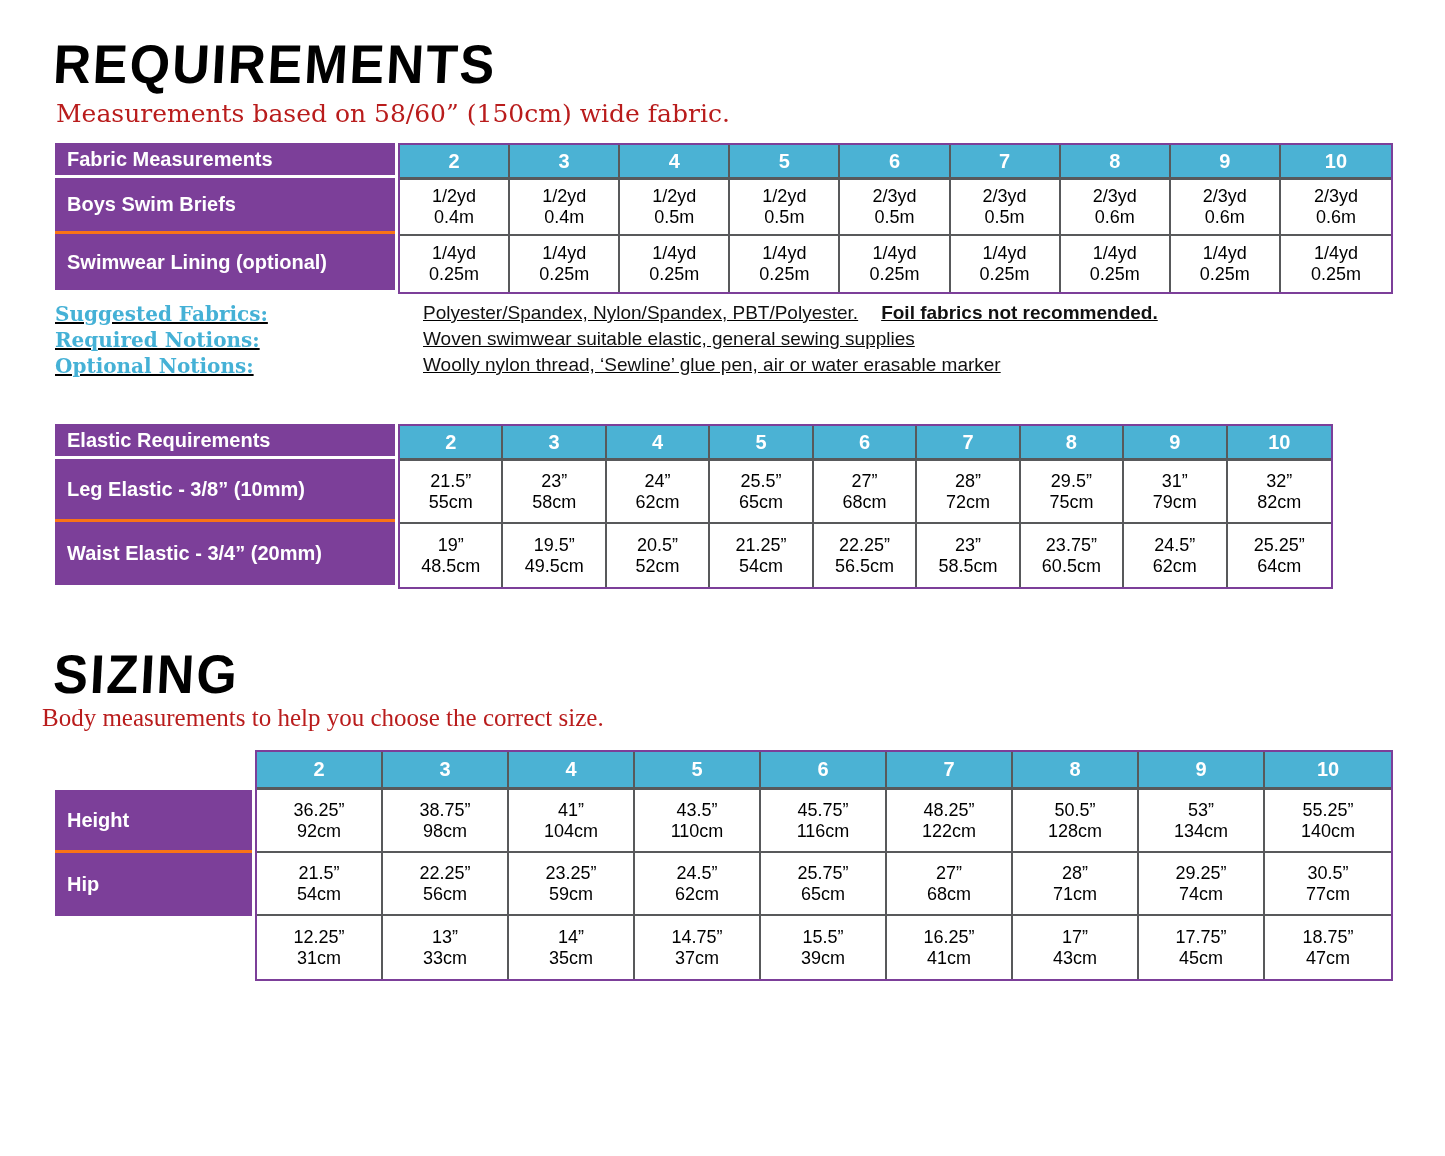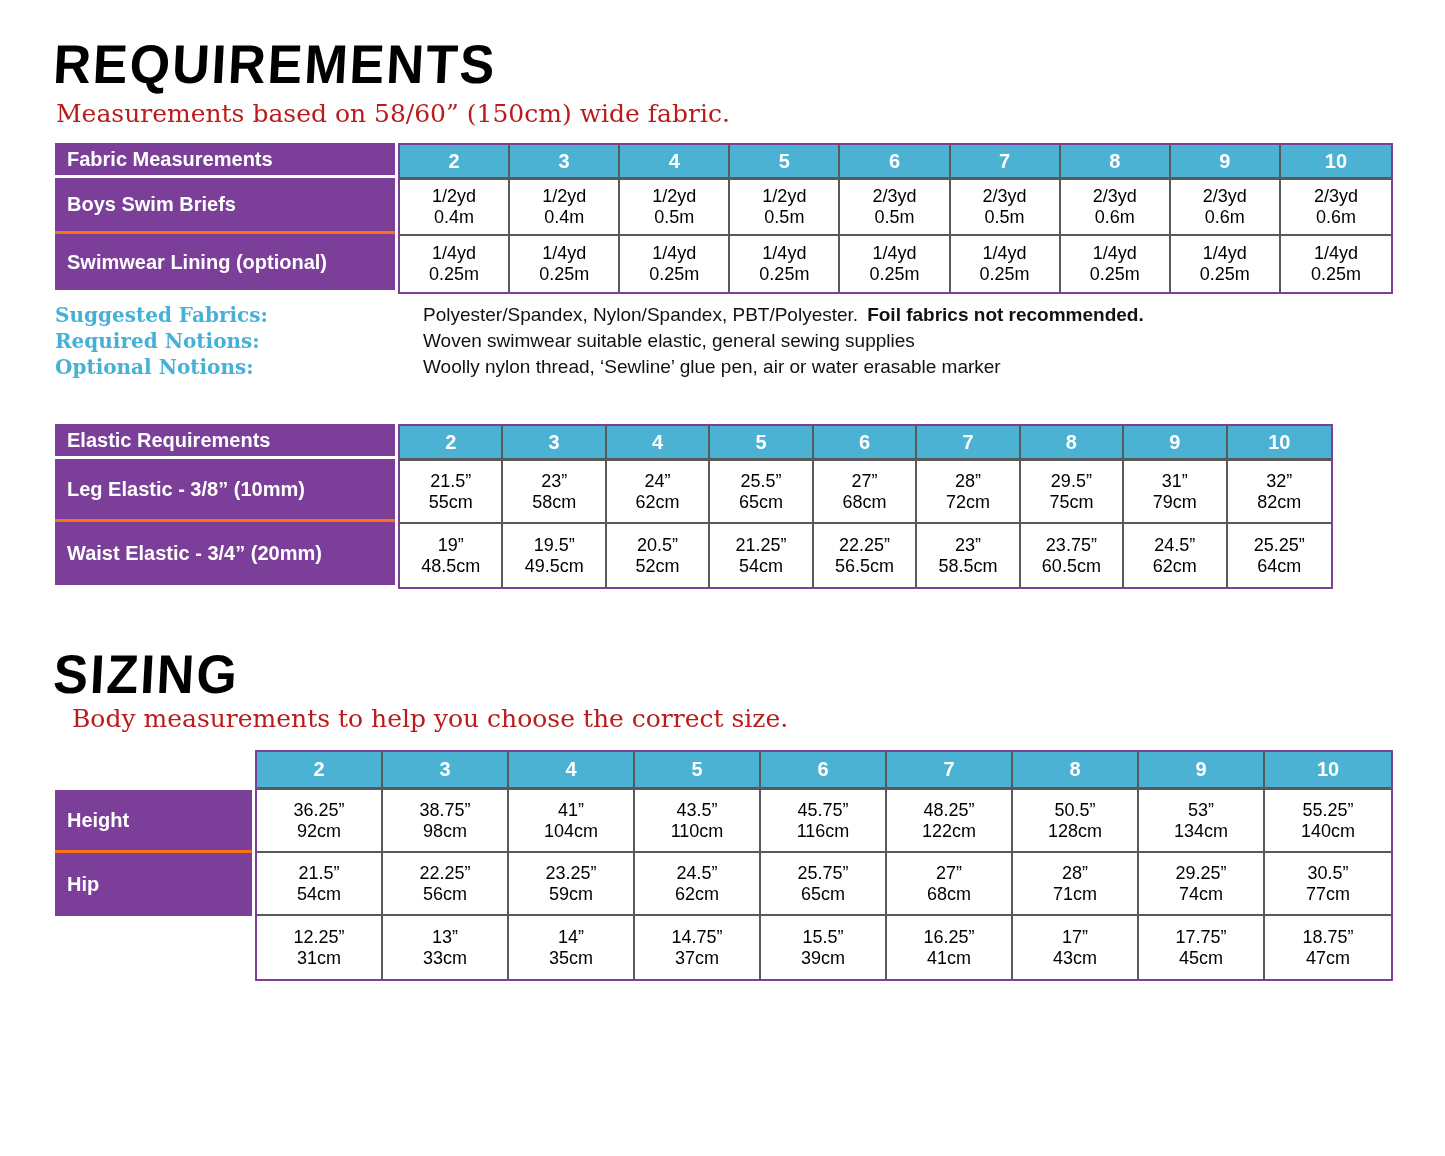--- a/index.html
+++ b/index.html
@@ -69,29 +69,29 @@
     font-size:18px;line-height:21px;
     display:flex;flex-direction:column;align-items:center;justify-content:center;
     text-align:center;
     border-right:2px solid var(--gray);
     border-bottom:2px solid var(--gray);
   }
   .value-cell.last-col{border-right:none;}
   .value-cell.last-row{border-bottom:none;}
   
   .notions{display:flex;flex-direction:column;}
-  .notion-row{display:flex;align-items:center;height:26px;}
+  .notion-row{display:flex;align-items:flex-start;height:26px;text-decoration:underline;}
   .notion-label{
     width:368px;flex:0 0 368px;
     font-family:"DejaVu Serif",serif;
     font-weight:700;font-size:20px;
     color:var(--cyan-text);
   }
   .notion-text{font-size:19px;color:#111;}
-  .notion-bold{font-weight:700;margin-left:9px;}
+  .notion-bold{font-weight:700;margin-left:23px;}
   .notion-bold:empty{margin-left:0;}
 </style>
 </head>
 <body style="--purple: #7c3f99; --cyan: #4bb2d4; --cyan-text: #45b1d6; --gray: #58595b;">
 
 <div class="abs big-title" style="top:36px;left:55px;">REQUIREMENTS</div>
 
 <div class="abs sub-title" style="top:99px;left:56px;">Measurements based on 58/60” (150cm) wide fabric.</div>
 
 <div class="abs meas-table" id="fabric-table" style="top:143px;left:55px;width:1338px;--label-w:340px;--header-h:35px;--row-h:56px;">
@@ -286,21 +286,21 @@
       </div>
       <div class="value-cell last-col last-row">
         <div>25.25”</div>
         <div>64cm</div>
       </div>
     </div>
   </div>
 
 <div class="abs big-title" style="top:646px;left:55px;">SIZING</div>
 
-<div class="abs sub-title" style="top:704px;left:72px;">Body measurements to help you choose the correct size.</div>
+<div class="abs sub-title" style="top:704px;left:42px;font-family:Liberation Serif, serif;">Body measurements to help you choose the correct size.</div>
 
 <div class="abs meas-table" id="body-table" style="top:750px;left:55px;width:1338px;--label-w:197px;--header-h:38px;--row-h:63px;">
     <div class="label-col">
       <div class="corner-spacer"></div>
       <div class="row-label">Height</div>
       <div class="row-label">Hip</div>
     </div>
     <div class="value-area" style="grid-template-rows: var(--header-h) repeat(3, var(--row-h));">
       <div class="size-header">2</div>
       <div class="size-header">3</div>

